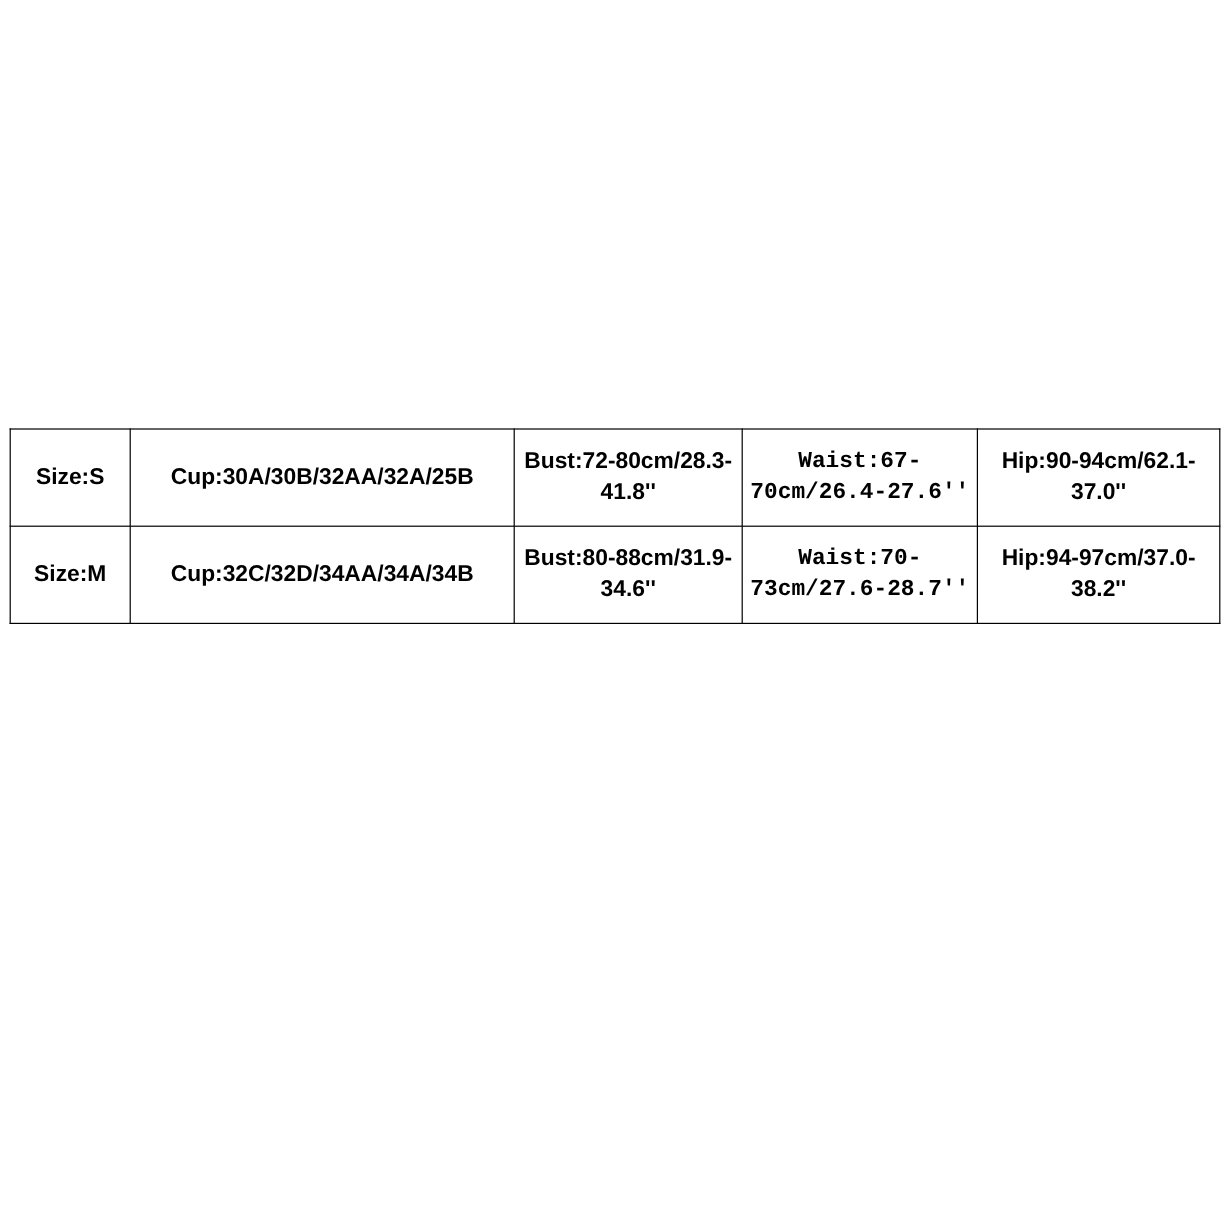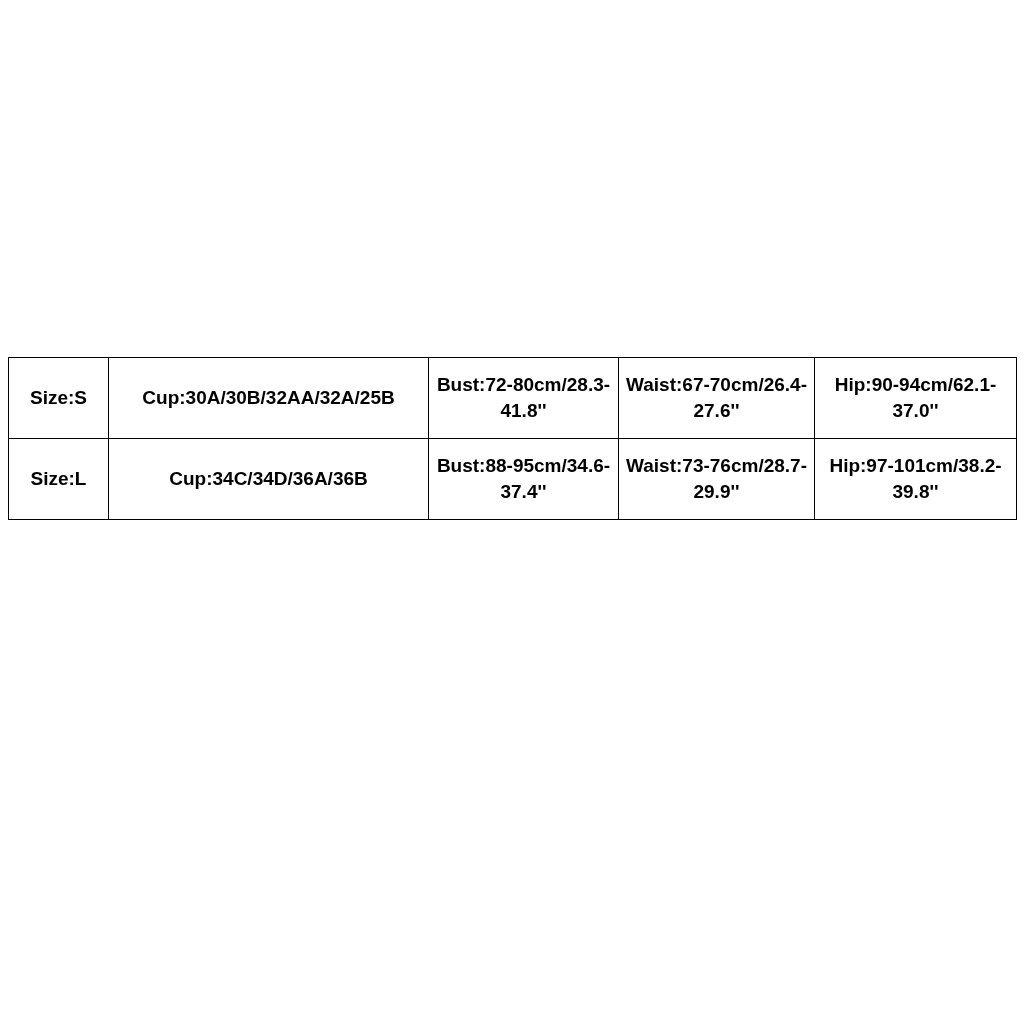--- a/index.html
+++ b/index.html
@@ -34,38 +34,38 @@
     text-align: center;
     vertical-align: middle;
     padding: 6px 4px;
     height: 81px;
     box-sizing: border-box;
     word-wrap: break-word;
   }
   td.col-size   { width: 100px; }
   td.col-cup    { width: 320px; }
   td.col-bust   { width: 190px; }
-  td.col-waist  { width: 196px; }
+  td.col-waist  { width: 196px; font-family: Liberation Mono, monospace; }
   td.col-hip    { width: 202px; }
 </style>
 </head>
 <body>
 
 <div id="size-chart-wrap">
   <table class="size-chart">
     <tbody>
       <tr>
         <td class="col-size">Size:S</td>
         <td class="col-cup">Cup:30A/30B/32AA/32A/25B</td>
         <td class="col-bust">Bust:72-80cm/28.3-41.8''</td>
         <td class="col-waist">Waist:67-70cm/26.4-27.6''</td>
         <td class="col-hip">Hip:90-94cm/62.1-37.0''</td>
       </tr>
       <tr>
-        <td class="col-size">Size:L</td>
-        <td class="col-cup">Cup:34C/34D/36A/36B</td>
-        <td class="col-bust">Bust:88-95cm/34.6-37.4''</td>
-        <td class="col-waist">Waist:73-76cm/28.7-29.9''</td>
-        <td class="col-hip">Hip:97-101cm/38.2-39.8''</td>
+        <td class="col-size">Size:M</td>
+        <td class="col-cup">Cup:32C/32D/34AA/34A/34B</td>
+        <td class="col-bust">Bust:80-88cm/31.9-34.6''</td>
+        <td class="col-waist">Waist:70-73cm/27.6-28.7''</td>
+        <td class="col-hip">Hip:94-97cm/37.0-38.2''</td>
       </tr>
     </tbody>
   </table>
 </div>
 
 </body></html>

